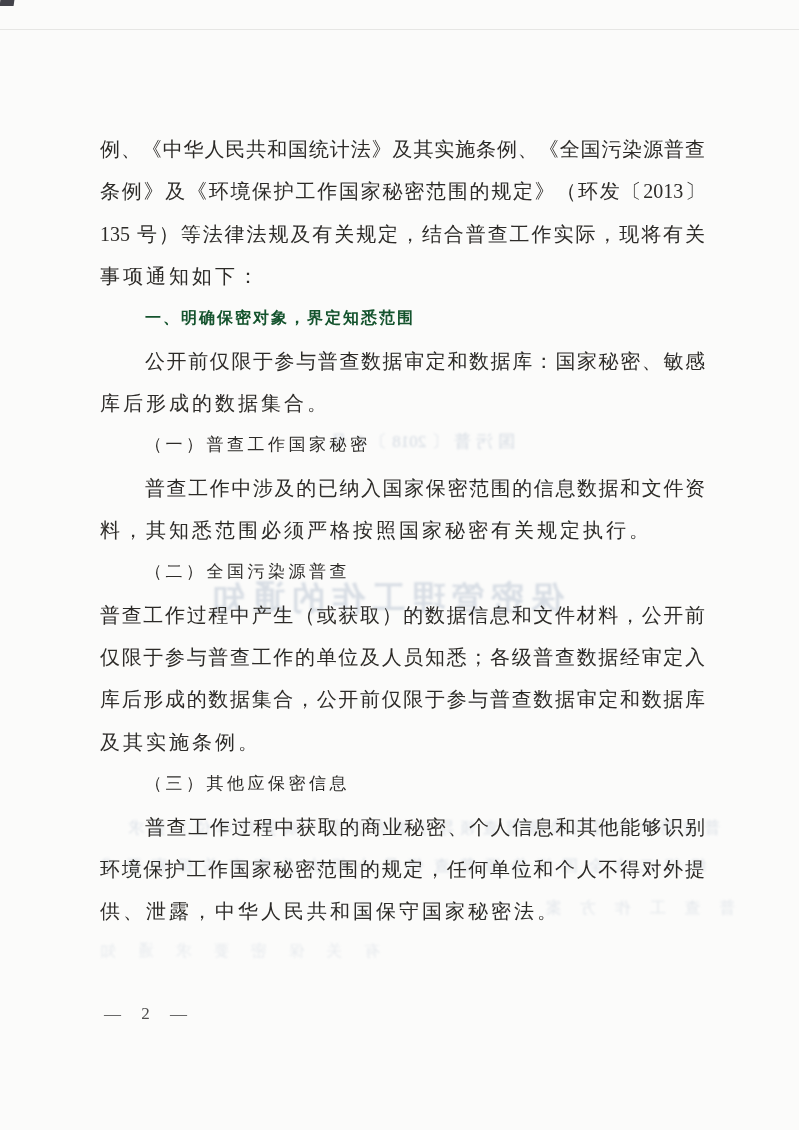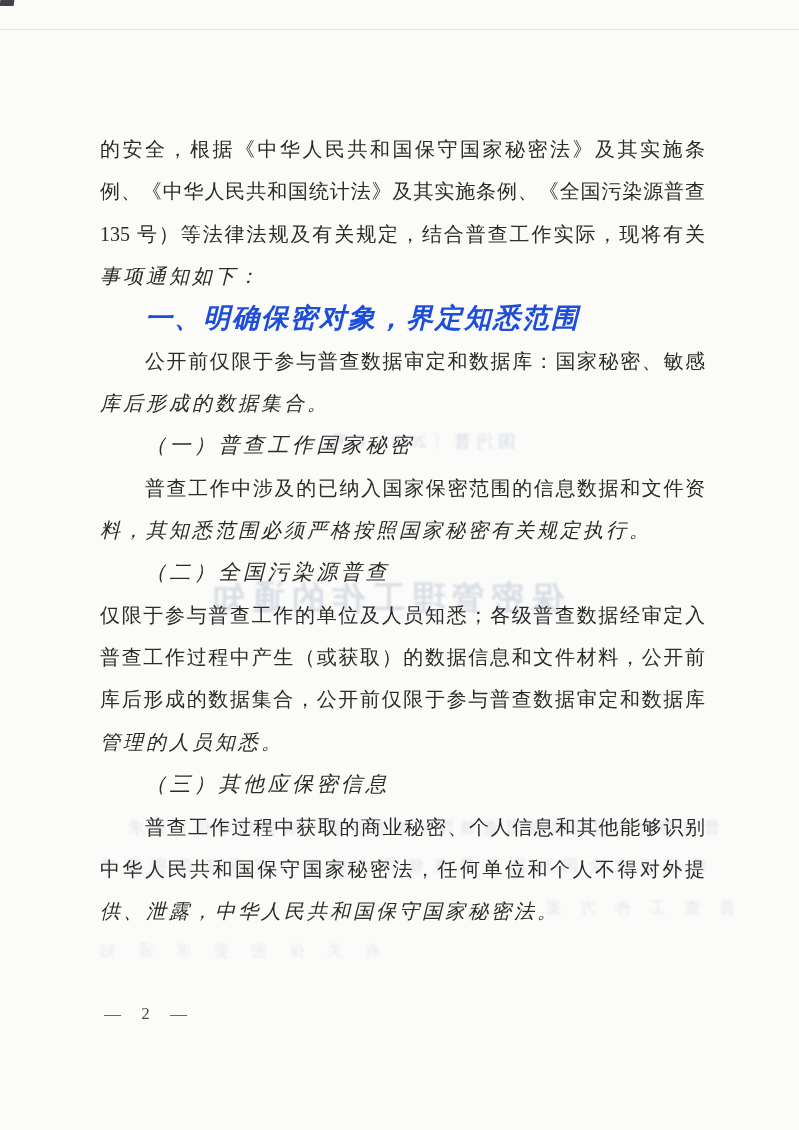--- a/index.html
+++ b/index.html
@@ -45,32 +45,31 @@
     line-height: 42.35px;
     font-size: 20px;
     text-align: justify;
     text-align-last: justify;
     text-justify: inter-character;
     overflow: hidden;
   }
   .line.last {
     text-align-last: left;
     letter-spacing: 3px;
-    font-style: italic;
   }
   .line.indent { text-indent: 45px; }
   .line.heading {
     font-family: "Liberation Sans", sans-serif;
     font-weight: 700;
-    font-size: 27px;
+    font-size: 16px;
     letter-spacing: 2px;
-    color: #1d4ed8;
+    color: #14532d;
   }
   .line.sub {
-    font-size: 21px;
+    font-size: 17px;
     letter-spacing: 3.5px;
   }
   .page-number {
     position: absolute;
     left: 104px;
     top: 1004px;
     font-size: 17px;
     letter-spacing: 8px;
     color: #4f4f4f;
   }
@@ -103,22 +102,22 @@
   <div class="ghost-layer" aria-hidden="true">
       <div class="ghost" style="left: 330px; top: 430px; width: 185px; font-size: 17px; opacity: 0.55; color: rgb(181, 192, 207);">国污普〔2018〕6 号</div>
       <div class="ghost bold" style="left: 212px; top: 576px; width: 352px; font-size: 33px; opacity: 0.5; color: rgb(181, 192, 207);">保密管理工作的通知</div>
       <div class="ghost" style="left: 128px; top: 818px; width: 592px; font-size: 16px; opacity: 0.42; color: rgb(181, 192, 207);">普查两次全国污染源普查领导小组办公室（或委托单位）要求</div>
       <div class="ghost" style="left: 100px; top: 856px; width: 606px; font-size: 16px; opacity: 0.42; color: rgb(181, 192, 207);">组织二次全国污染源普查领导小组办公室有关保密要求</div>
       <div class="ghost" style="left: 545px; top: 898px; width: 190px; font-size: 16px; opacity: 0.33; color: rgb(181, 192, 207);">普查工作方案</div>
       <div class="ghost" style="left: 100px; top: 941px; width: 280px; font-size: 16px; opacity: 0.28; color: rgb(181, 192, 207);">有关保密要求通知</div>
     </div>
   <div class="text-block">
       <div class="paragraph">
-        <div class="line body">的安全，根据《中华人民共和国保守国家秘密法》及其实施条</div>
         <div class="line body">例、《中华人民共和国统计法》及其实施条例、《全国污染源普查</div>
+        <div class="line body">条例》及《环境保护工作国家秘密范围的规定》（环发〔2013〕</div>
         <div class="line body">135 号）等法律法规及有关规定，结合普查工作实际，现将有关</div>
         <div class="line body last">事项通知如下：</div>
       </div>
       <div class="paragraph">
         <div class="line heading last indent">一、明确保密对象，界定知悉范围</div>
       </div>
       <div class="paragraph">
         <div class="line body indent">公开前仅限于参与普查数据审定和数据库：国家秘密、敏感</div>
         <div class="line body last">库后形成的数据集合。</div>
       </div>
@@ -126,28 +125,28 @@
         <div class="line sub last indent">（一）普查工作国家秘密</div>
       </div>
       <div class="paragraph">
         <div class="line body indent">普查工作中涉及的已纳入国家保密范围的信息数据和文件资</div>
         <div class="line body last">料，其知悉范围必须严格按照国家秘密有关规定执行。</div>
       </div>
       <div class="paragraph">
         <div class="line sub last indent">（二）全国污染源普查</div>
       </div>
       <div class="paragraph">
+        <div class="line body">普查工作过程中产生（或获取）的数据信息和文件材料，公开前</div>
         <div class="line body">仅限于参与普查工作的单位及人员知悉；各级普查数据经审定入</div>
-        <div class="line body">普查工作过程中产生（或获取）的数据信息和文件材料，公开前</div>
         <div class="line body">库后形成的数据集合，公开前仅限于参与普查数据审定和数据库</div>
-        <div class="line body last">管理的人员知悉。</div>
+        <div class="line body last">及其实施条例。</div>
       </div>
       <div class="paragraph">
         <div class="line sub last indent">（三）其他应保密信息</div>
       </div>
       <div class="paragraph">
         <div class="line body indent">普查工作过程中获取的商业秘密、个人信息和其他能够识别</div>
-        <div class="line body">中华人民共和国保守国家秘密法，任何单位和个人不得对外提</div>
+        <div class="line body">环境保护工作国家秘密范围的规定，任何单位和个人不得对外提</div>
         <div class="line body last">供、泄露，中华人民共和国保守国家秘密法。</div>
       </div>
     </div>
   <div class="page-number">— 2 —</div>
 </div>
 
 </body></html>

